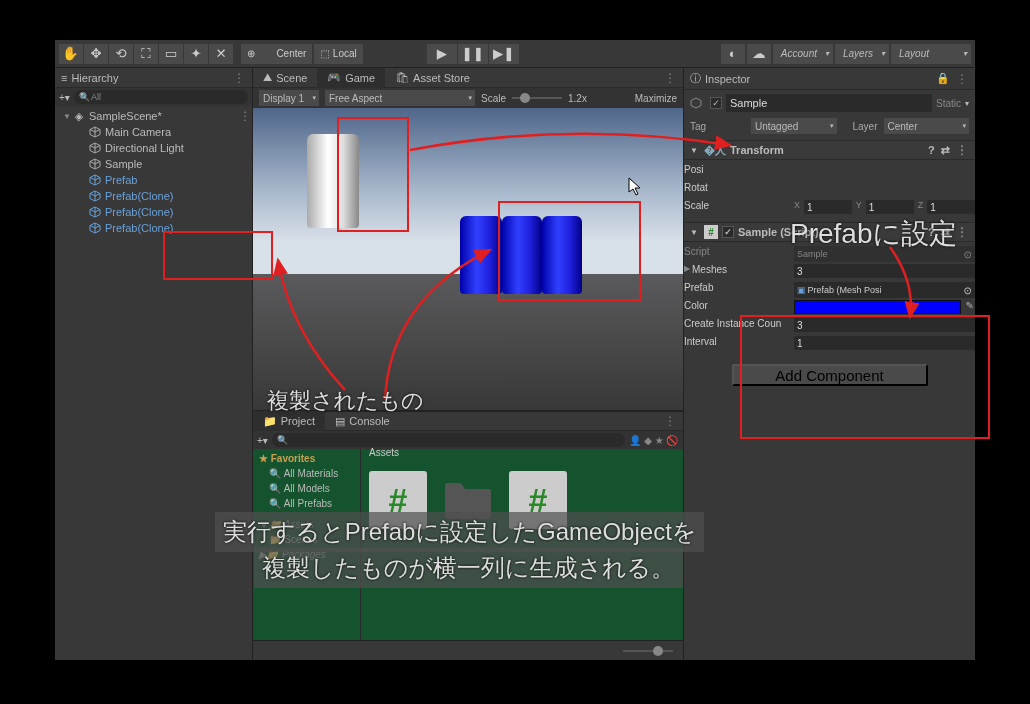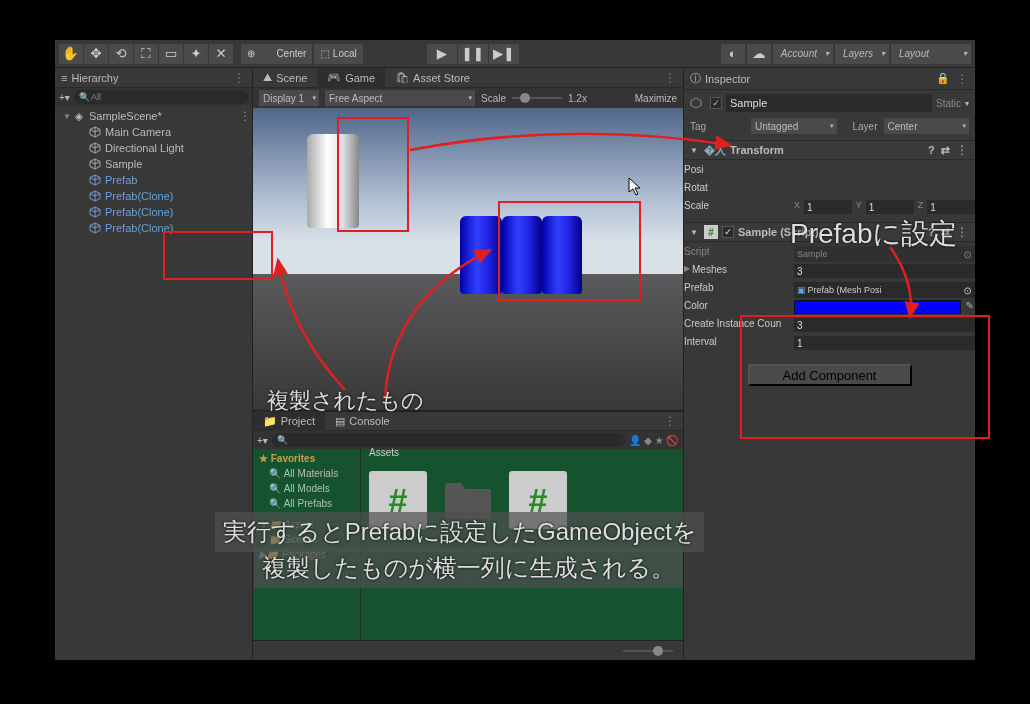--- a/index.html
+++ b/index.html
@@ -67,21 +67,21 @@
 .prop-row { display: flex; align-items: flex-start; padding: 2px 0; font-size: 10px; height: 18px; }
 .prop-row .plab { width: 110px; color: #ccc; }
 .vec3 { display: flex; gap: 4px; flex: 1; }
 .vec3 span { color: #888; font-size: 9px; }
 .vec3 .vv { background: #2a2a2a; flex: 1; height: 14px; padding: 0 3px; color: #ddd; font-size: 10px; display: flex; align-items: center; }
 .field { background: #2a2a2a; height: 14px; padding: 0 3px; color: #ddd; font-size: 10px; display: flex; align-items: center; flex: 1; }
 .obj-field { background: #2a2a2a; height: 16px; padding: 0 3px; color: #ccc; font-size: 9px; display: flex; align-items: center; flex: 1; position: relative; }
 .obj-field::after { content: '⊙'; position: absolute; right: 3px; font-size: 10px; }
 .color-field { height: 14px; flex: 1; background: #0000ff; border: 1px solid #111; position: relative; }
 .color-field::after { content: '✎'; position: absolute; right: -14px; top: -1px; color: #aaa; font-size: 10px; }
-.add-comp { margin: 10px auto; width: 164px; height: 22px; background: #4a4a4a; display: flex; align-items: center; justify-content: center; font-size: 13px; cursor: pointer; border-radius: 2px; }
+.add-comp { margin: 10px auto; width: 196px; height: 22px; background: #4a4a4a; display: flex; align-items: center; justify-content: center; font-size: 15px; cursor: pointer; border-radius: 2px; }
 
 .annotation { position: absolute; color: #ddd; font-size: 22px; z-index: 20; pointer-events: none; text-shadow: 0 0 3px #000; }
 .annotation.big { font-size: 24px; background: rgba(80,80,80,0.7); padding: 4px 8px; }
 svg.arrow { position: absolute; z-index: 15; pointer-events: none; overflow: visible; }
 .cursor { position: absolute; z-index: 10; }
 .dots { font-size: 12px; letter-spacing: 1px; color: #888; }
 .slider-track { width: 50px; height: 2px; background: #555; position: relative; }
 .slider-thumb { position: absolute; top: -4px; width: 10px; height: 10px; border-radius: 50%; background: #888; }
 .chk { width: 12px; height: 12px; background: #2a2a2a; border: 1px solid #555; display: inline-flex; align-items: center; justify-content: center; font-size: 9px; }
 .proj-label { position: absolute; font-size: 10px; color: #ccc; }

